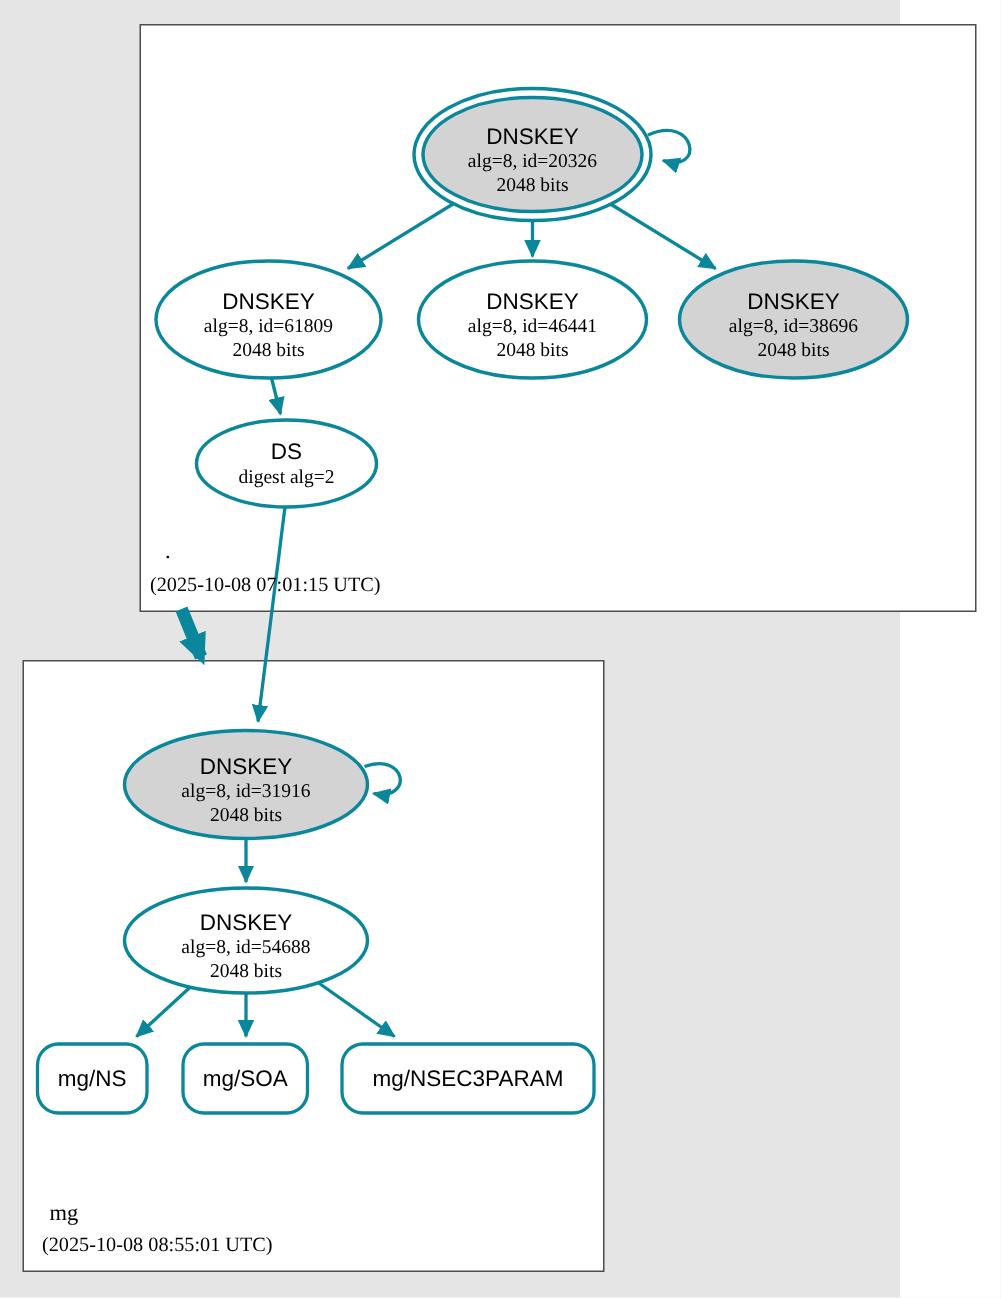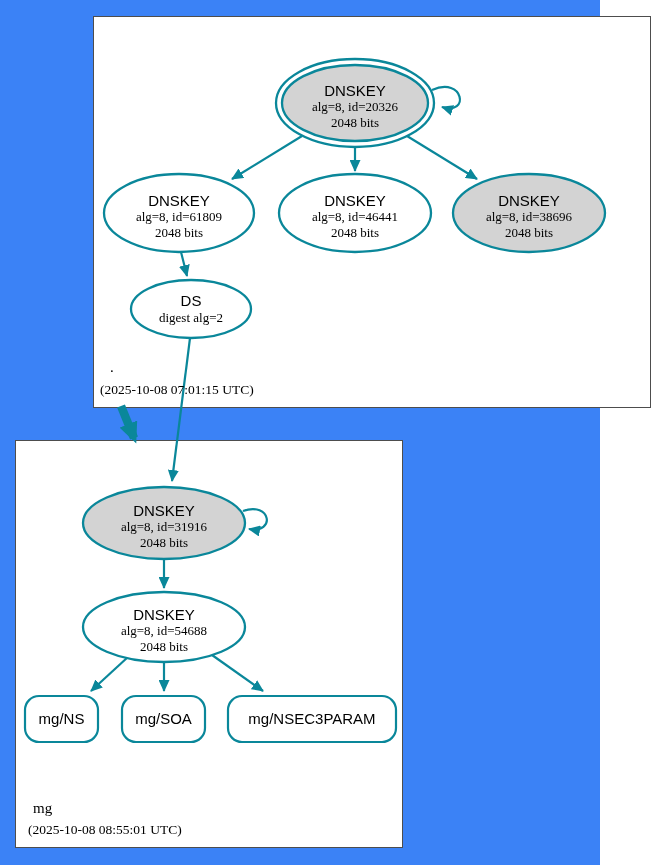--- a/index.html
+++ b/index.html
@@ -1,16 +1,16 @@
 <!DOCTYPE html>
 <html><head>
 <meta charset="utf-8">
 <style>
   html, body { margin: 0; padding: 0; background: #ffffff; }
-  .page { width: 600px; height: 865px; position: relative; background: #3b82f6; }
+  .page { width: 600px; height: 865px; position: relative; background: #e5e5e5; }
   svg { display: block; }
 
   .cluster { fill: #ffffff; stroke: #4d4d4d; stroke-width: 1; }
   .edge { stroke: #0a879a; stroke-width: 2.2; fill: none; }
   .edge-thick { stroke: #0a879a; stroke-width: 8.5; fill: none; }
   .node-ellipse { stroke: #0a879a; stroke-width: 2.3; }
   .fill-sep { fill: #d3d3d3; }
   .fill-plain { fill: #ffffff; }
   .rrset-rect { fill: #ffffff; stroke: #0a879a; stroke-width: 2.2; }
 

